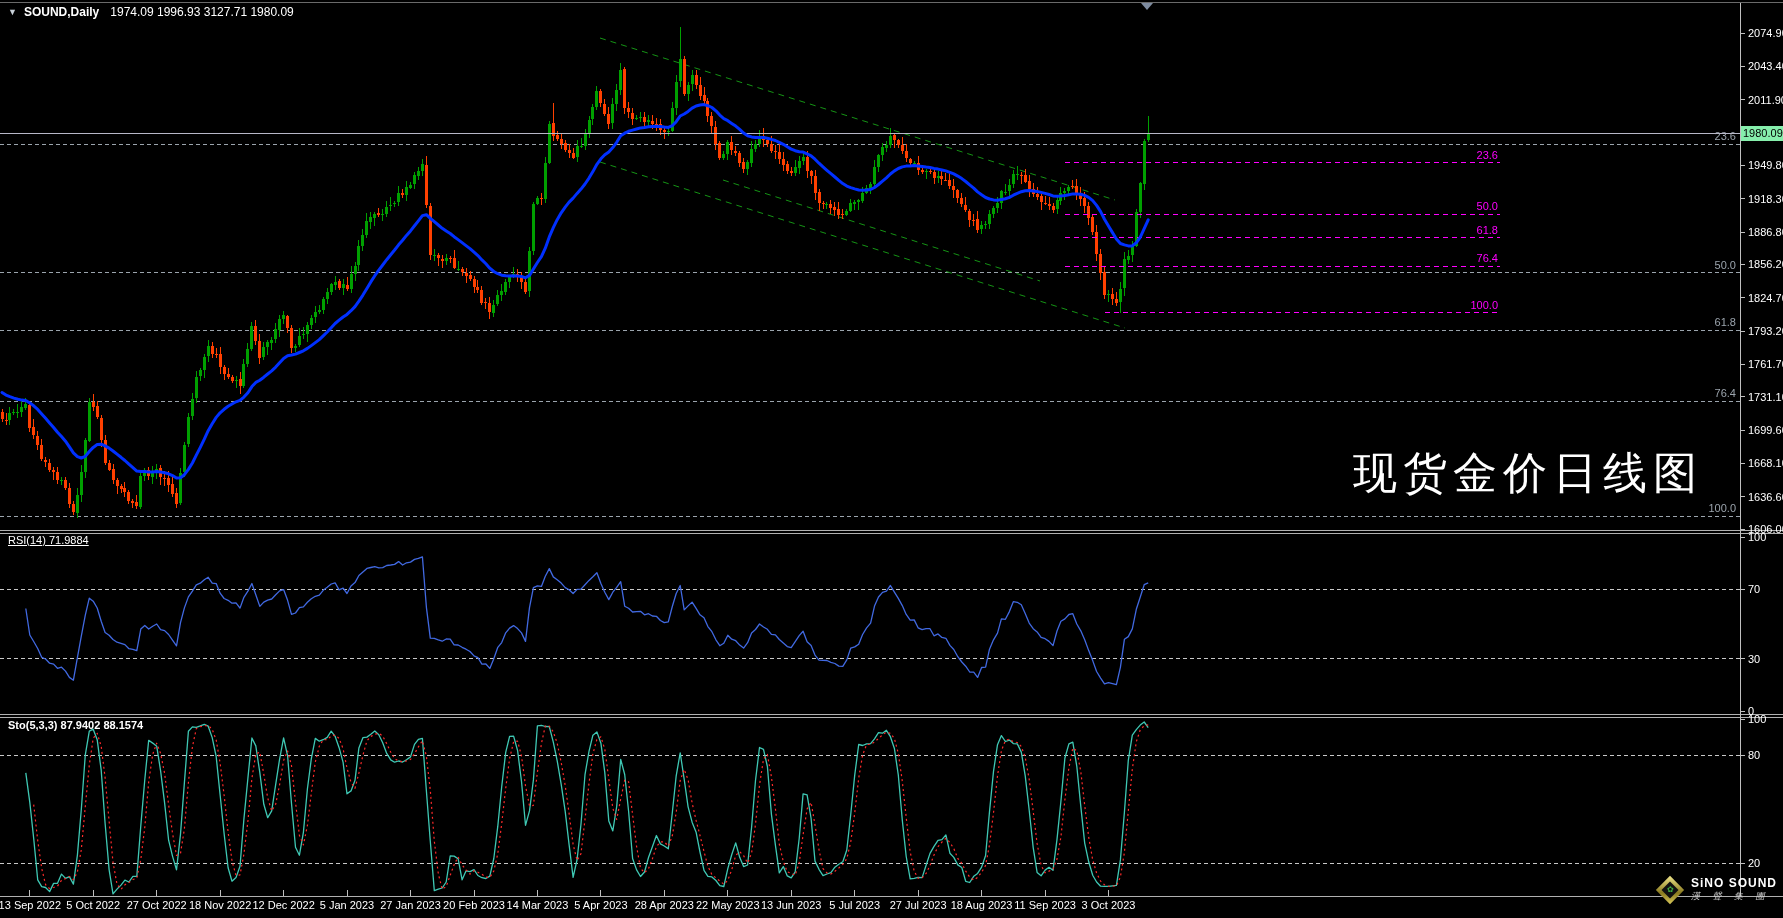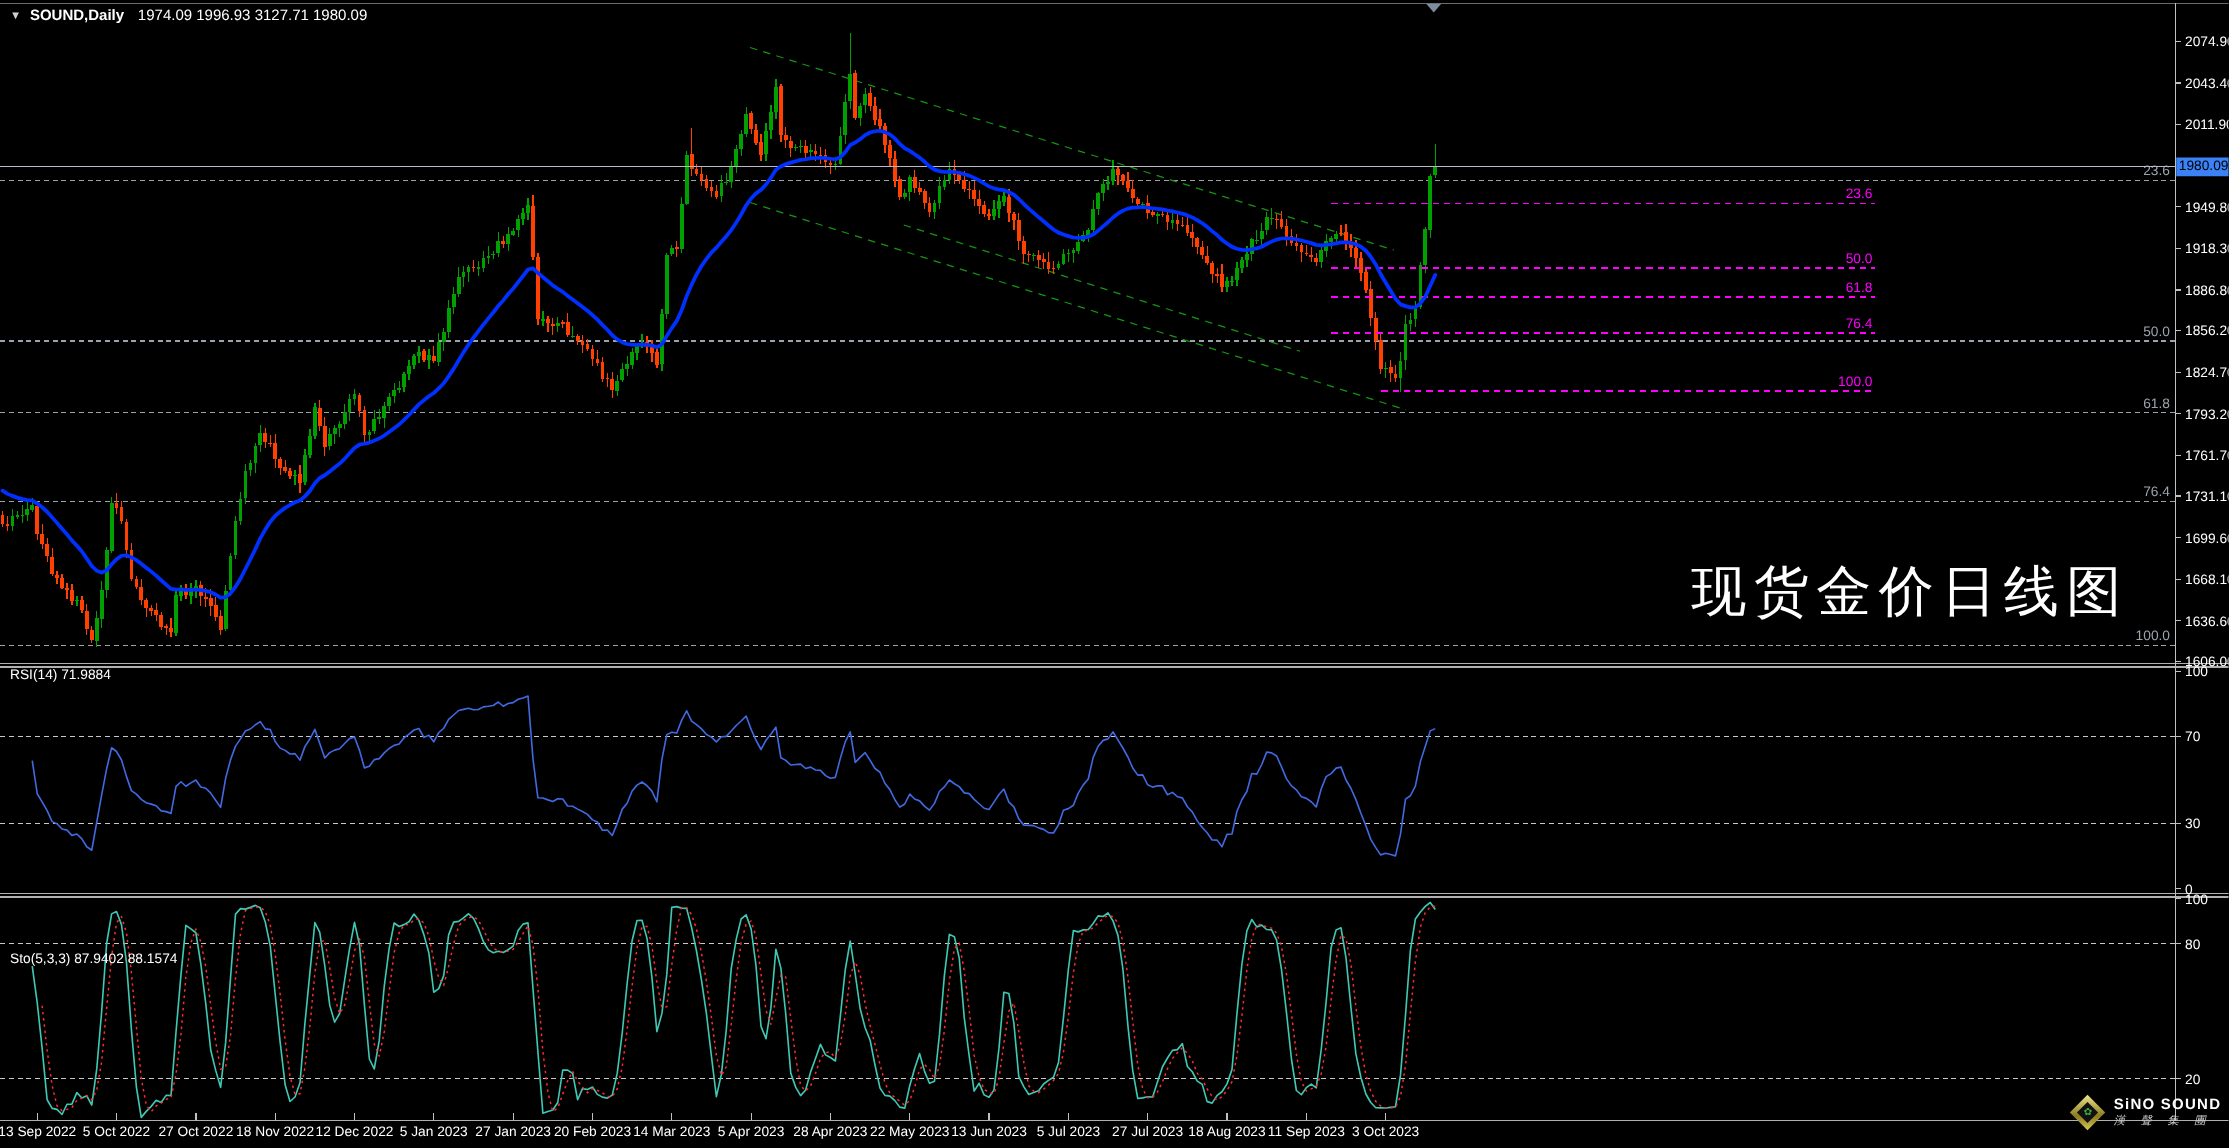--- a/index.html
+++ b/index.html
@@ -5,25 +5,25 @@
   html,body{margin:0;padding:0;background:#000;}
   .screen{position:relative;width:1783px;height:918px;background:#000;overflow:hidden;
           font-family:"Liberation Sans",sans-serif;}
   svg{position:absolute;left:0;top:0;}
   .overlay{position:absolute;color:#fff;white-space:nowrap;}
   .titlebar{left:8px;top:5px;font-size:12px;display:flex;gap:7px;align-items:center;}
   .collapse{color:#c8d0d8;font-size:9px;}
   .sym{font-weight:bold;}
   .vals{margin-left:4px;}
   .panel-label{font-size:11px;}
-  .rsi-label{left:8px;top:534px;}
-  .sto-label{left:8px;top:761px;}
+  .rsi-label{left:8px;top:534px;text-decoration:underline;}
+  .sto-label{left:8px;top:719px;font-weight:bold;}
   .watermark{right:80px;top:444px;font-size:44px;letter-spacing:6px;color:#fff;
              font-family:"DejaVu Serif","Liberation Serif",serif;}
-  .price-tag{left:1741px;top:126px;width:41px;height:15px;background:#3b82f6;color:#000;
+  .price-tag{left:1741px;top:126px;width:41px;height:15px;background:#86efac;color:#000;
              font-size:11px;line-height:15px;padding-left:2px;}
   .logo{right:6px;top:876px;display:flex;align-items:center;gap:8px;}
   .logo-diamond{width:26px;height:26px;position:relative;}
   .logo-diamond .outer{position:absolute;left:3px;top:3px;width:20px;height:20px;
         transform:rotate(45deg);background:linear-gradient(135deg,#f0e68c,#8a7a1e 60%,#d8c85a);}
   .logo-diamond .inner{position:absolute;left:7px;top:7px;width:12px;height:12px;
         transform:rotate(45deg);background:#111;}
   .logo-diamond .gem{position:absolute;left:10px;top:10px;width:6px;height:6px;color:#3fae3f;
         font-size:8px;line-height:6px;}
   .logo-text .l1{font-size:12px;font-weight:bold;color:#fff;letter-spacing:1px;}

